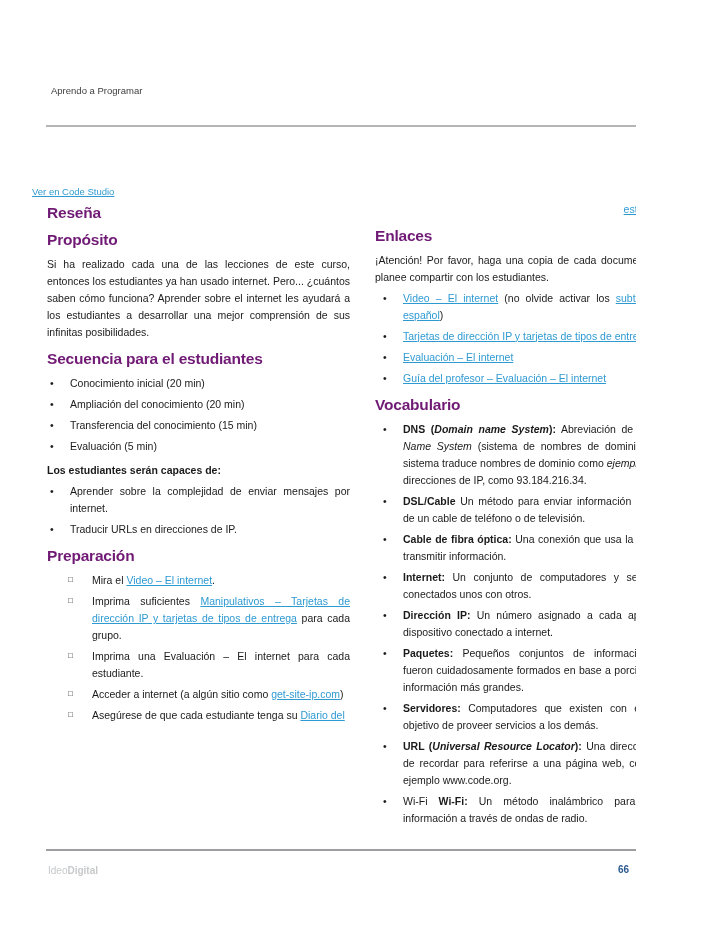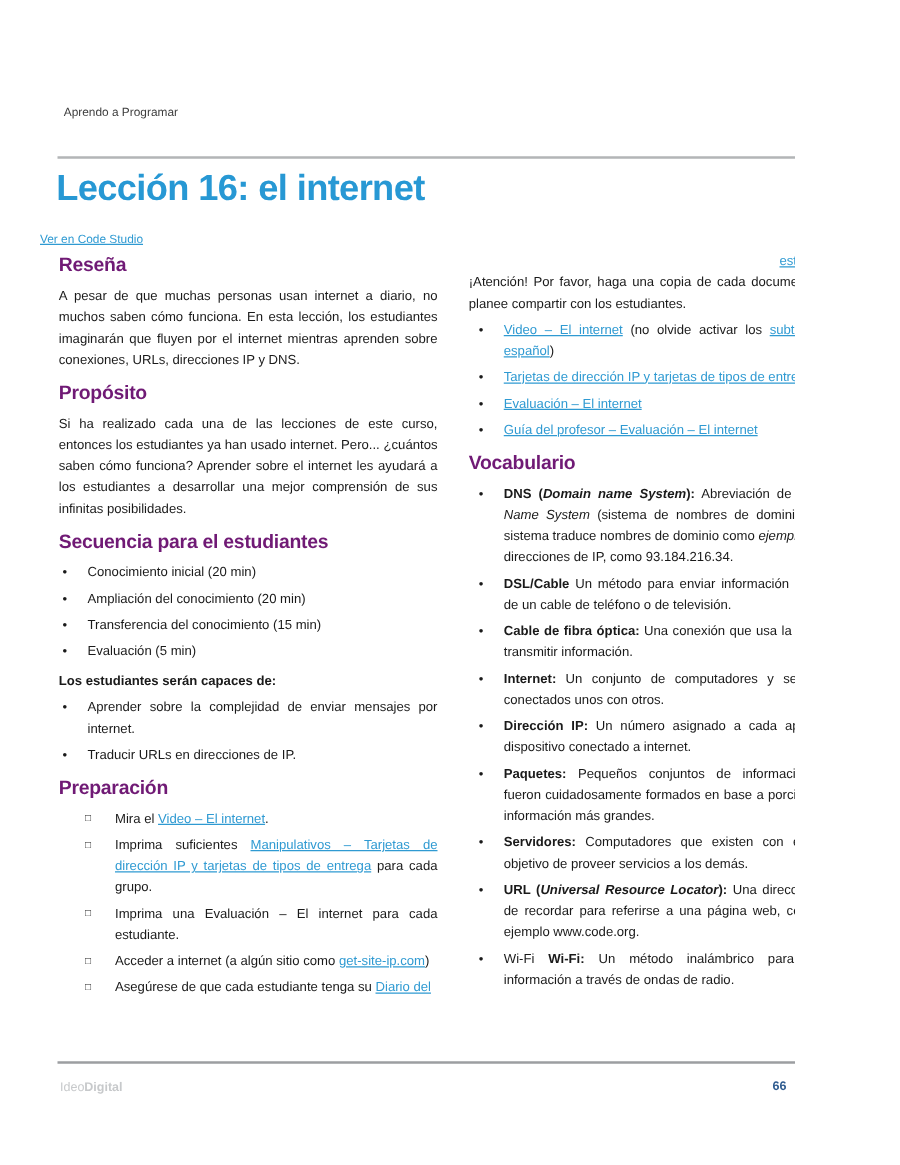--- a/index.html
+++ b/index.html
@@ -57,28 +57,26 @@
 </head>
 <body>
 
 <div class="page">
 
   <div class="doc-header">
     <span>Aprendo a Programar</span>
   </div>
   <div class="header-rule"></div>
 
-  <h1 class="doc-title">Lección 16: el internet</h1>
   <a class="view-link">Ver en Code Studio</a>
 
   <div class="columns">
 
     <div class="col-left">
       <h2>Reseña</h2>
-      <p class="body">A pesar de que muchas personas usan internet a diario, no muchos saben cómo funciona. En esta lección, los estudiantes imaginarán que fluyen por el internet mientras aprenden sobre conexiones, URLs, direcciones IP y DNS.</p>
 
       <h2>Propósito</h2>
       <p class="body">Si ha realizado cada una de las lecciones de este curso, entonces los estudiantes ya han usado internet. Pero... ¿cuántos saben cómo funciona? Aprender sobre el internet les ayudará a los estudiantes a desarrollar una mejor comprensión de sus infinitas posibilidades.</p>
 
       <h2>Secuencia para el estudiantes</h2>
       <ul class="plain dot-list">
         <li>
             <span class="marker">•</span>
             <span class="li-text">Conocimiento inicial (20 min)</span>
           </li>
@@ -129,20 +127,21 @@
         <li>
             <span class="marker">□</span>
             <span class="li-text"><span class="run-text">Asegúrese de que cada estudiante tenga su </span><a class="run-link" href="#">Diario del</a></span>
           </li>
       </ul>
     </div>
 
     <div class="col-right">
       <p class="continuation"><a class="run-link" href="#">estudiante</a><span class="run-text">.</span></p>
 
+      <h2>Enlaces</h2>
       <p class="body" style="margin-bottom:4px;">¡Atención! Por favor, haga una copia de cada documento que planee compartir con los estudiantes.</p>
       <ul class="plain r-list links-list">
         <li>
             <span class="marker">•</span>
             <span class="li-text"><a class="run-link" href="#">Video – El internet</a><span class="run-text"> (no olvide activar los </span><a class="run-link" href="#">subtítulos al español</a><span class="run-text">)</span></span>
           </li>
         <li>
             <span class="marker">•</span>
             <span class="li-text"><a class="run-link" href="#">Tarjetas de dirección IP y tarjetas de tipos de entrega</a></span>
           </li>

